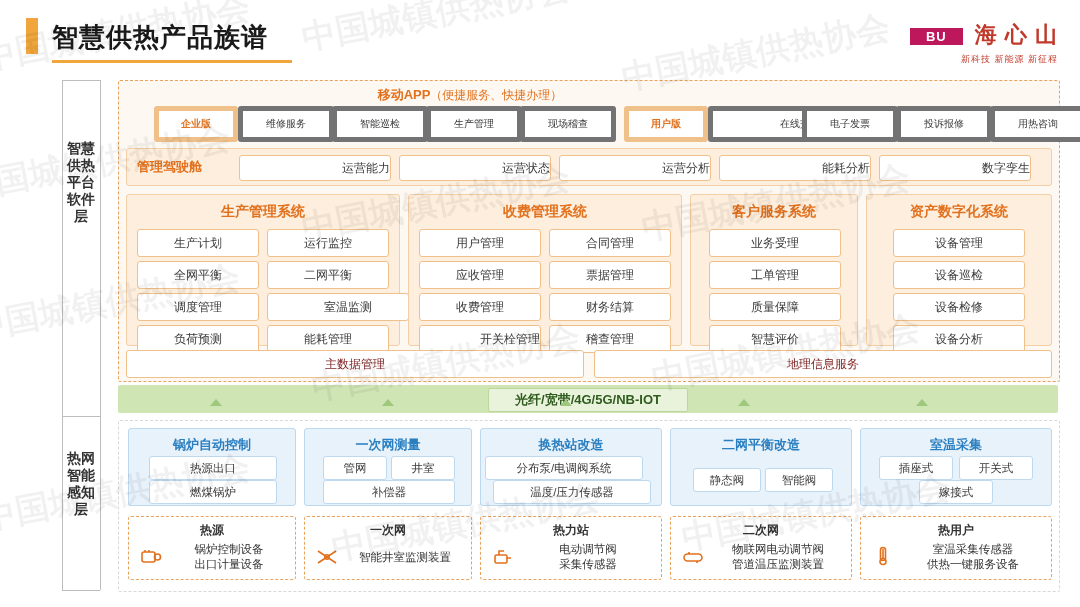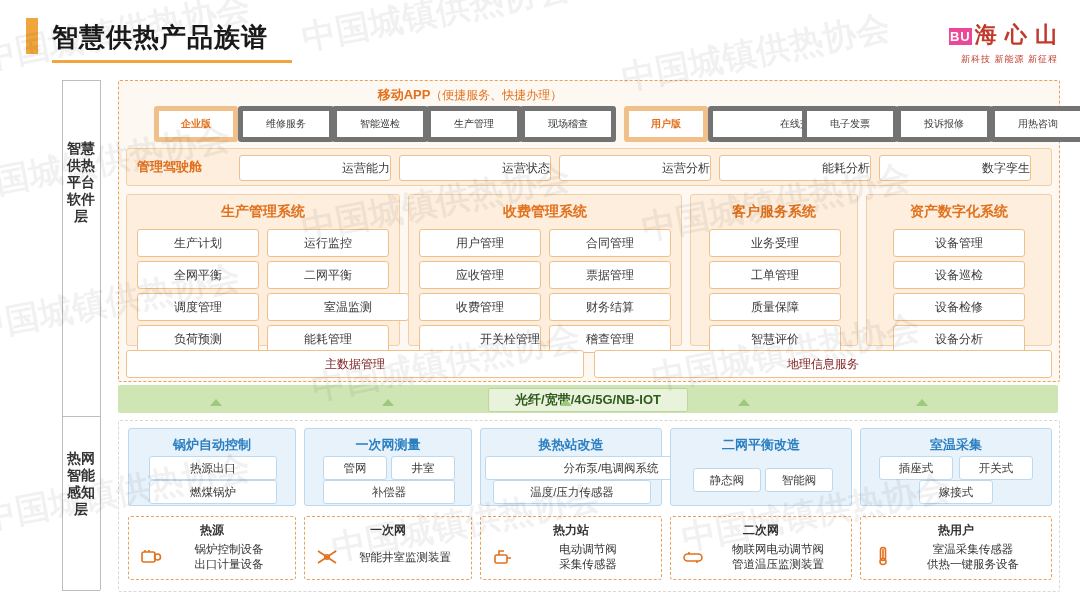--- a/index.html
+++ b/index.html
@@ -23,21 +23,21 @@
     font-family:"Liberation Sans",sans-serif;
   }
   
   .header{position:absolute;left:0;top:0;width:1080px;height:72px;}
   .hdr-bar{position:absolute;left:26px;top:18px;width:12px;height:36px;background:#f0a63c;}
   .hdr-title{position:absolute;left:52px;top:20px;font-size:26px;font-weight:bold;color:#1a1a1a;letter-spacing:1px;}
   .hdr-underline{position:absolute;left:52px;top:60px;width:240px;height:3px;background:#f0a63c;}
   .logo{position:absolute;right:22px;top:20px;text-align:right;}
   .logo-main{font-size:22px;font-weight:bold;color:#c0392b;letter-spacing:1px;}
   .logo-sub{font-size:9px;color:#c0392b;margin-top:3px;letter-spacing:1px;}
-  .logo-badge{display:inline-block;background:#ec4899;color:#fff;font-size:13px;font-weight:bold;padding:1px 1px;margin-right:3px;vertical-align:middle;}
+  .logo-badge{display:inline-block;background:#be185d;color:#fff;font-size:13px;font-weight:bold;padding:1px 16px;margin-right:12px;vertical-align:middle;}
 
   
   .side-label{
     position:absolute;width:30px;text-align:center;
     font-size:14px;font-weight:bold;color:#333;line-height:17px;
     letter-spacing:0px;
   }
   .vdiv{position:absolute;width:1px;background:#bdbdbd;}
   .hdiv{position:absolute;height:1px;background:#bdbdbd;}
 
@@ -262,21 +262,21 @@
 
 <div class="blue-card" style="left:304px;width:166px;">
   <div class="blue-title">一次网测量</div>
   <div class="btagb" style="left:18px;top:27px;width:62px;">管网</div>
   <div class="btagb" style="left:86px;top:27px;width:62px;">井室</div>
   <div class="btagb" style="left:18px;top:51px;width:130px;">补偿器</div>
 </div>
 
 <div class="blue-card" style="left:480px;width:180px;">
   <div class="blue-title">换热站改造</div>
-  <div class="btagb" style="left:4px;top:27px;width:156px;padding-left:47px;">分布泵/电调阀系统</div>
+  <div class="btagb" style="left:4px;top:27px;width:156px;">分布泵/电调阀系统</div>
   <div class="btagb" style="left:12px;top:51px;width:156px;">温度/压力传感器</div>
 </div>
 
 <div class="blue-card" style="left:670px;width:180px;">
   <div class="blue-title">二网平衡改造</div>
   <div class="btagb" style="left:22px;top:39px;width:66px;">静态阀</div>
   <div class="btagb" style="left:94px;top:39px;width:66px;">智能阀</div>
 </div>
 
 <div class="blue-card" style="left:860px;width:190px;">

